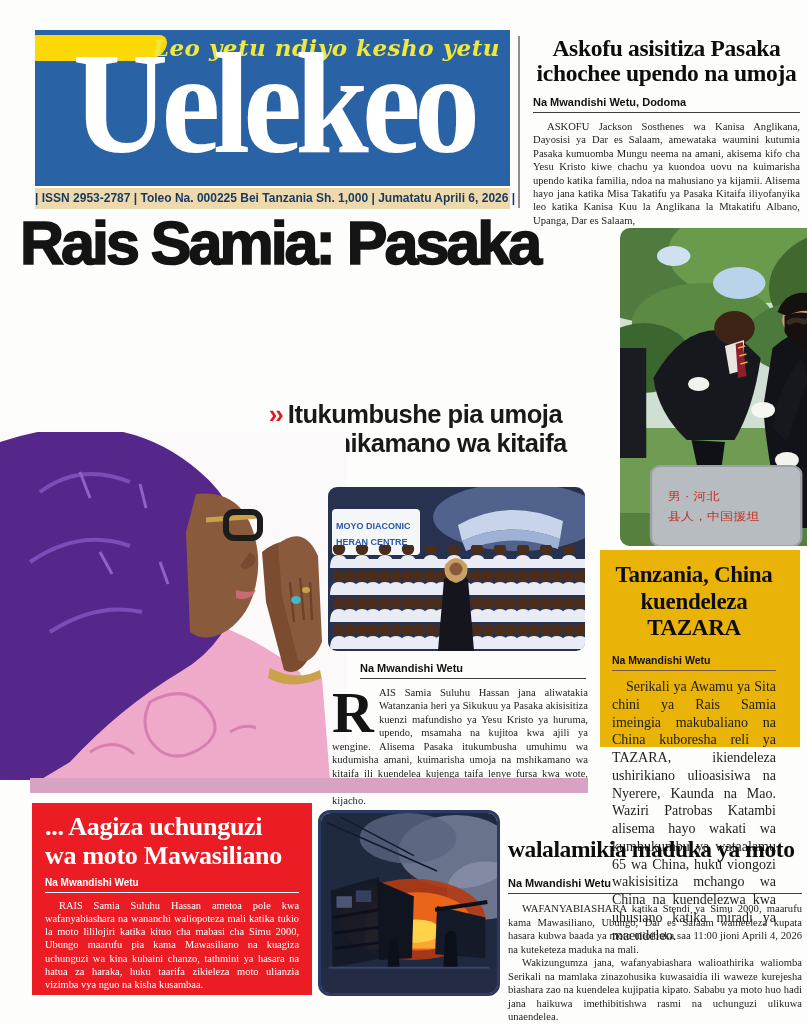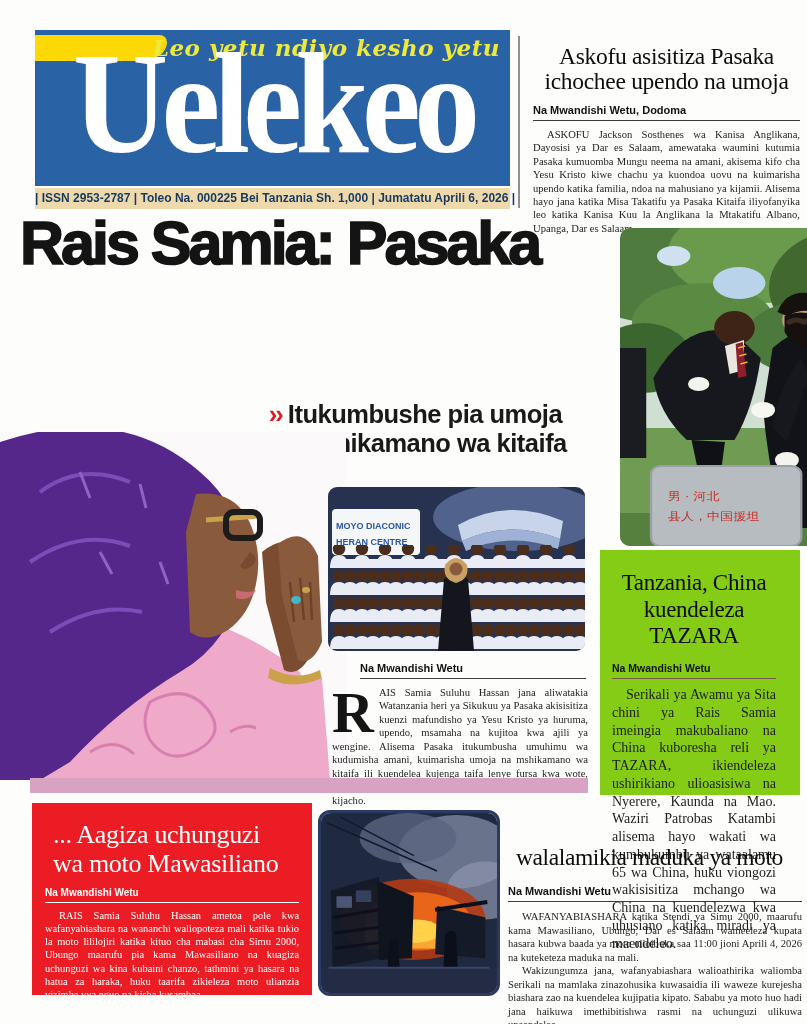--- a/index.html
+++ b/index.html
@@ -13,21 +13,21 @@
   #tagline{position:absolute;right:10px;top:4px;font-family:"DejaVu Serif","Liberation Serif",serif;
            font-style:italic;font-weight:bold;font-size:23px;color:#efe93b;letter-spacing:.5px;}
   #brand{position:absolute;left:50%;bottom:10px;transform:translateX(-50%) scale(1.12,1.22);
          transform-origin:center bottom;font-family:"Liberation Serif","DejaVu Serif",serif;
          font-weight:bold;font-size:118px;line-height:1;color:#ffffff;letter-spacing:-6px;white-space:nowrap;}
   #issnbar{position:absolute;left:35px;top:188px;width:475px;height:21px;background:#eed9ac;
            color:#17395f;font-weight:bold;font-size:12px;line-height:21px;text-align:center;white-space:nowrap;}
   #topdivider{position:absolute;left:518px;top:36px;width:2px;height:172px;background:#8f8f8f;}
 
   
-  .serifhead{font-family:"Liberation Serif","DejaVu Serif",serif;font-weight:normal;color:#0d0d0d;margin:8px;}
+  .serifhead{font-family:"Liberation Serif","DejaVu Serif",serif;font-weight:bold;color:#0d0d0d;margin:0;}
   .byline{font-weight:bold;font-size:11px;color:#111;padding-bottom:4px;border-bottom:1.6px solid #3c3c3c;}
   .bodytxt{font-family:"Liberation Serif","DejaVu Serif",serif;font-size:10.6px;line-height:1.27;
            color:#1d1d1d;text-align:justify;margin:0;}
   .indent{text-indent:14px;}
 
   
   #art-tr{position:absolute;left:533px;top:36px;width:267px;}
   #art-tr h2{font-size:23.5px;line-height:1.08;text-align:center;letter-spacing:-.3px;}
   #art-tr .byline{margin-top:9px;}
   #art-tr .bodytxt{margin-top:7px;}
@@ -48,21 +48,21 @@
   #photo-fire{left:318px;top:810px;width:182px;height:186px;border-radius:12px;border:3px solid #2b3a63;box-sizing:border-box;}
   .photo svg{display:block;width:100%;height:100%;}
 
   
   #mid-byline{position:absolute;left:360px;top:662px;width:226px;}
   #mid-body{position:absolute;left:332px;top:686px;width:256px;}
   .dropcap{float:left;font-family:"Liberation Serif","DejaVu Serif",serif;font-weight:bold;
            font-size:58px;line-height:.78;padding:4px 5px 0 0;color:#141414;}
 
   
-  #tazara{position:absolute;left:600px;top:550px;width:200px;height:245px;background:#84cc16;
+  #tazara{position:absolute;left:600px;top:550px;width:200px;height:197px;background:#eab308;
           box-sizing:border-box;padding:12px 24px 0 12px;}
   #tazara h2{font-size:23px;line-height:1.16;text-align:center;letter-spacing:-.3px;}
   #tazara .byline{margin-top:12px;font-size:10.5px;border-color:#7a5a46;}
   #tazara .bodytxt{margin-top:7px;font-size:14px;}
 
   
   #pinkband{position:absolute;left:30px;top:778px;width:558px;height:15px;background:#d8a2c2;z-index:4;}
 
   
   #redbox{position:absolute;left:32px;top:803px;width:280px;height:192px;background:#ec1c24;

